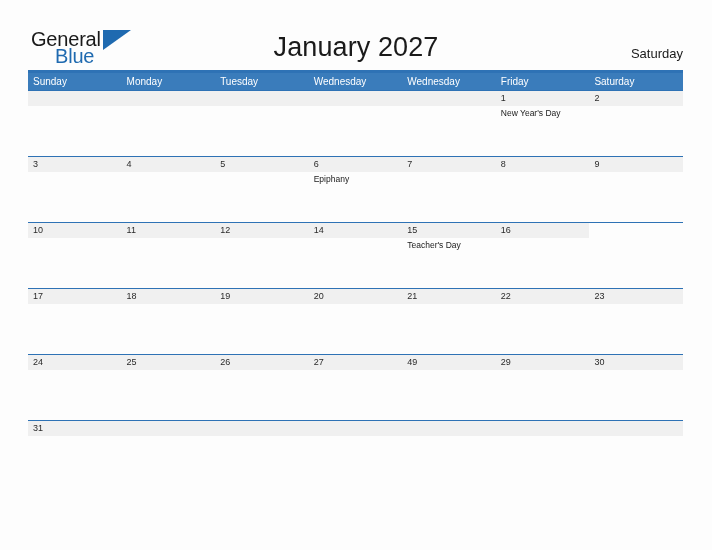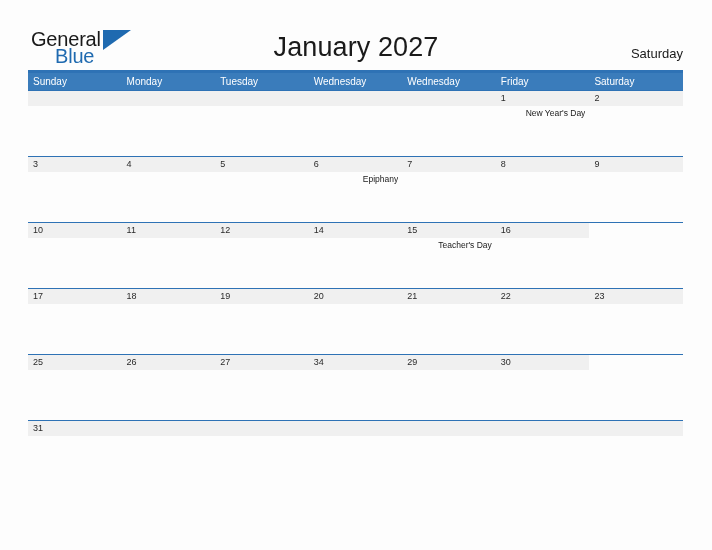--- a/index.html
+++ b/index.html
@@ -155,21 +155,20 @@
   .events {
     padding: 2px 4px 0 5px;
   }
   .event {
     font-size: 8.5px;
     color: #1a1a1a;
     line-height: 11px;
     font-family: "Liberation Sans", sans-serif;
     white-space: nowrap;
     overflow: hidden;
-    text-align: right;
   }
 
   
   .week-body.short {
     height: 22px;
   }
 </style>
 </head>
 <body>
 
@@ -311,30 +310,33 @@
             </div>
             <div class="day-cell">
               <div class="date-band">23</div>
             </div>
           </div>
         </div>
         <div class="week-row">
           <div class="week-rule"></div>
           <div class="week-body">
             <div class="day-cell">
+              <div class="date-band">24</div>
+            </div>
+            <div class="day-cell">
               <div class="date-band">25</div>
             </div>
             <div class="day-cell">
               <div class="date-band">26</div>
             </div>
             <div class="day-cell">
               <div class="date-band">27</div>
             </div>
             <div class="day-cell">
-              <div class="date-band">34</div>
+              <div class="date-band">49</div>
             </div>
             <div class="day-cell">
               <div class="date-band">29</div>
             </div>
             <div class="day-cell">
               <div class="date-band">30</div>
             </div>
           </div>
         </div>
         <div class="week-row">

